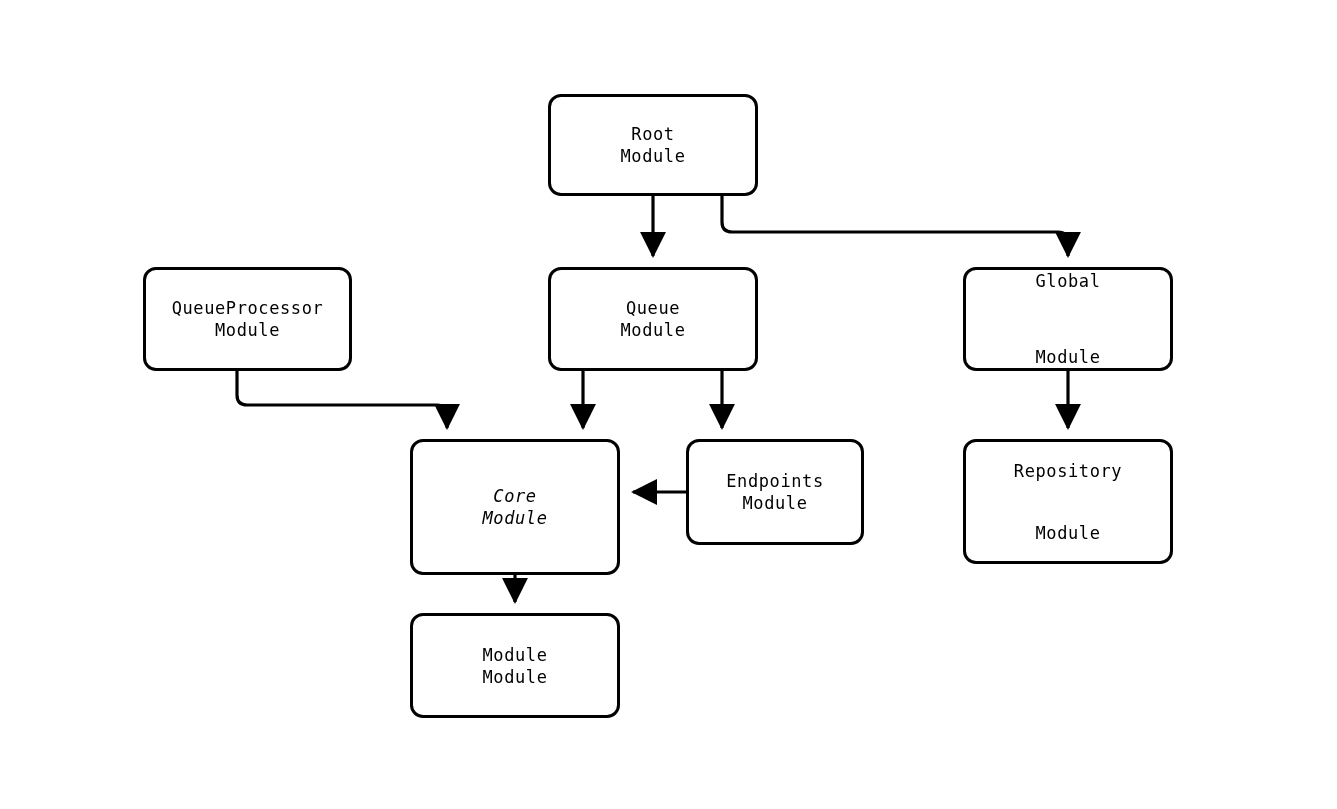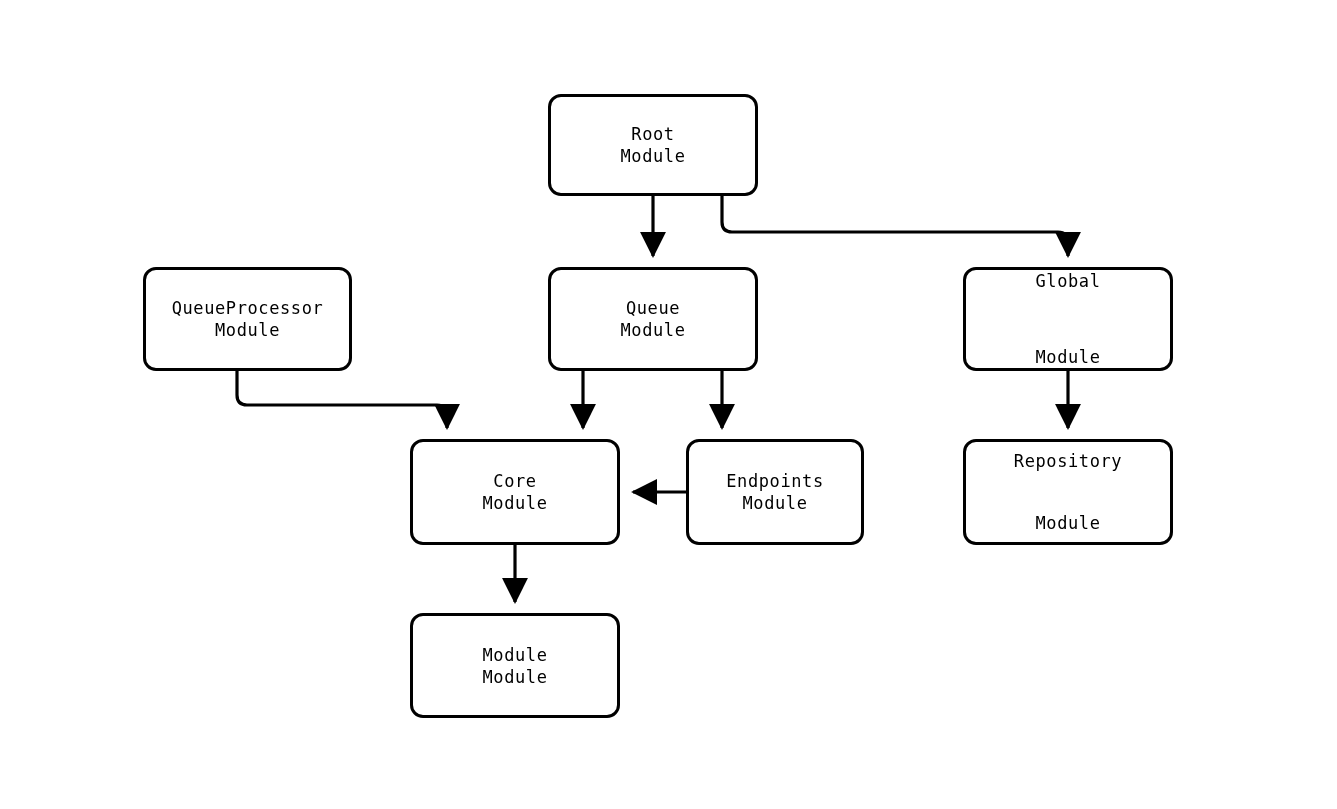--- a/index.html
+++ b/index.html
@@ -95,31 +95,31 @@
   <div class="node" style="left:548px; top:267px; width:210px; height:104px;">
     <div class="node-line">Queue</div>
     <div class="node-line">Module</div>
   </div>
 
   <div class="node" style="left:963px; top:267px; width:210px; height:104px;justify-content:space-between;">
     <div class="node-line">Global</div>
     <div class="node-line">Module</div>
   </div>
 
-  <div class="node" style="left:410px; top:439px; width:210px; height:106px;">
+  <div class="node" style="left:410px; top:439px; width:210px; height:136px;font-style:italic;">
     <div class="node-line">Core</div>
     <div class="node-line">Module</div>
   </div>
 
   <div class="node" style="left:686px; top:439px; width:178px; height:106px;">
     <div class="node-line">Endpoints</div>
     <div class="node-line">Module</div>
   </div>
 
-  <div class="node" style="left:963px; top:439px; width:210px; height:106px;gap:40px;">
+  <div class="node" style="left:963px; top:439px; width:210px; height:125px;gap:40px;">
     <div class="node-line">Repository</div>
     <div class="node-line">Module</div>
   </div>
 
   <div class="node" style="left:410px; top:613px; width:210px; height:105px;">
     <div class="node-line">Module</div>
     <div class="node-line">Module</div>
   </div>
 
 </div>

